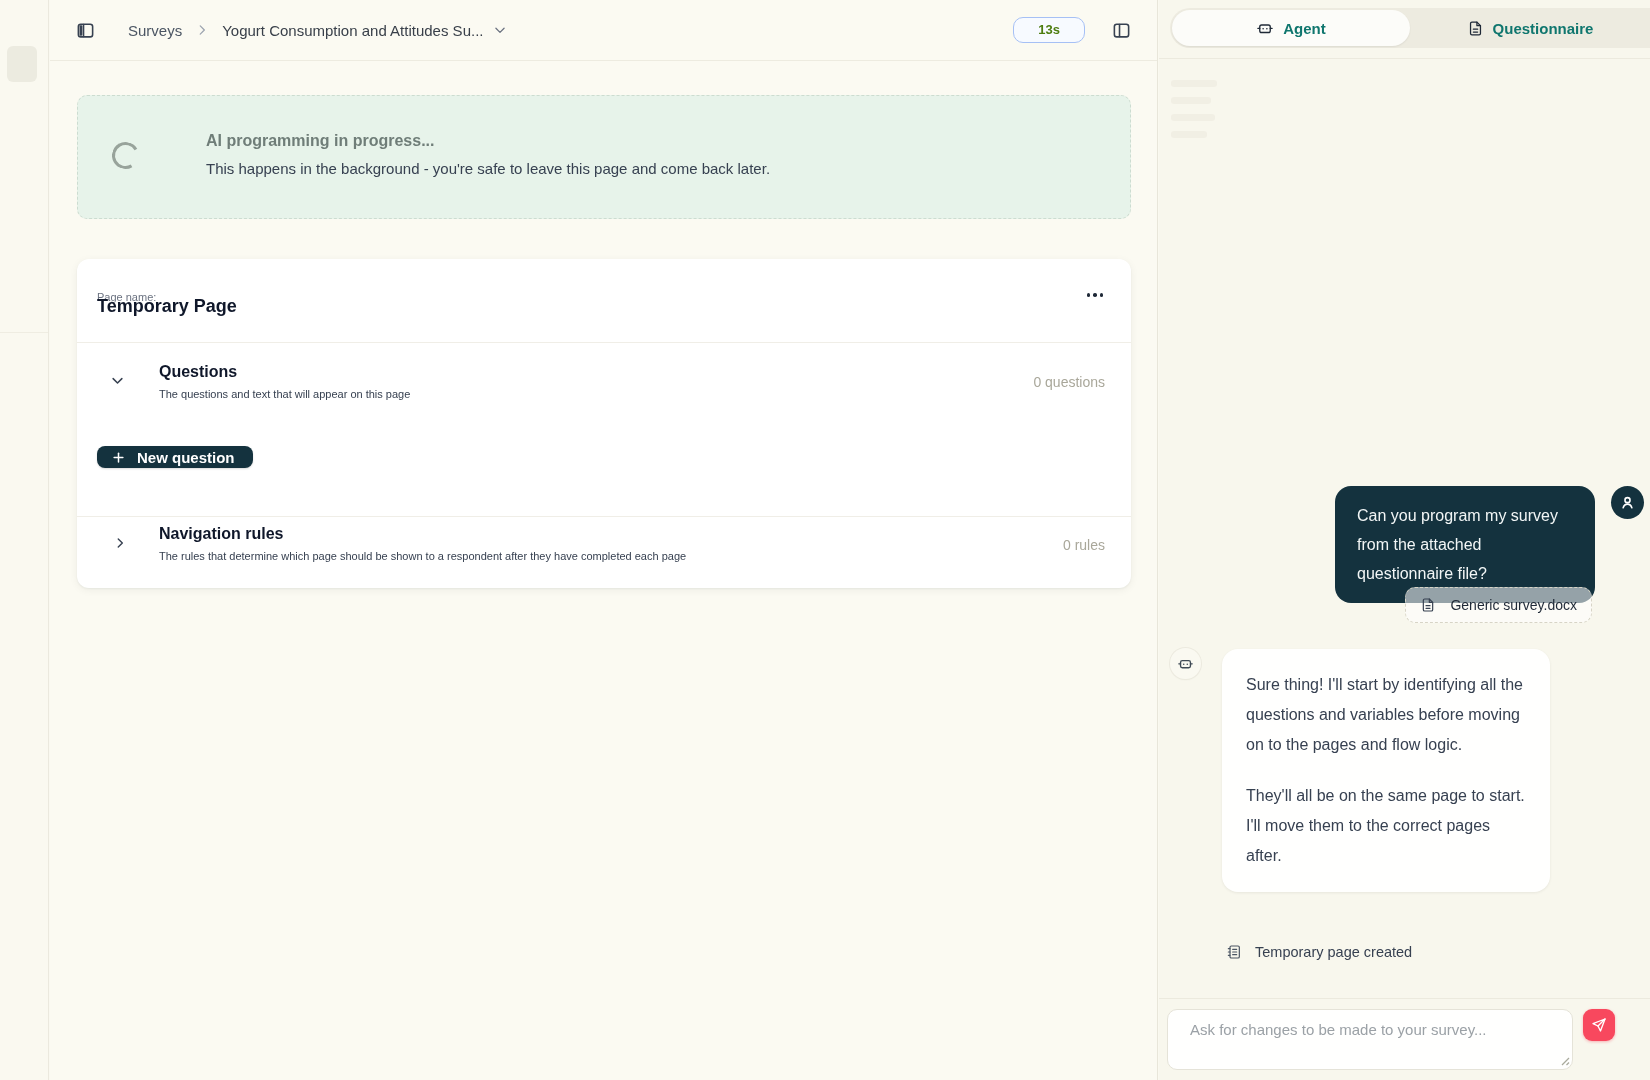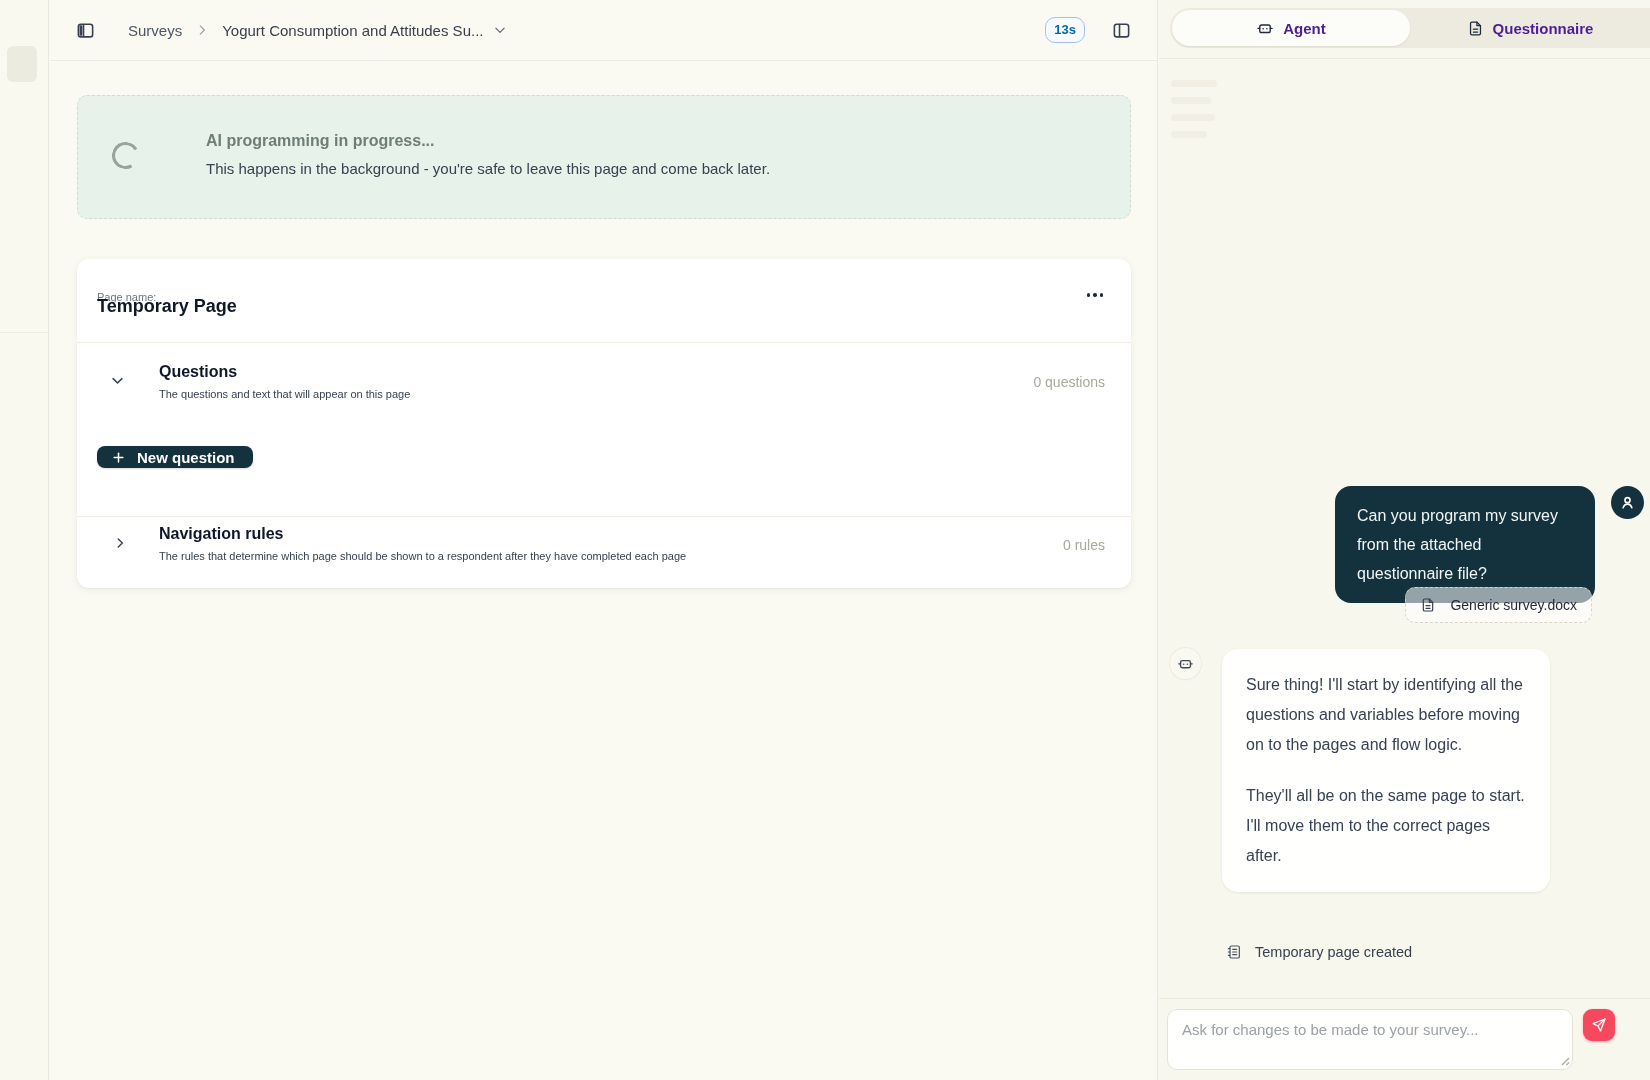--- a/index.html
+++ b/index.html
@@ -16,21 +16,21 @@
 
   
   .main { position:absolute; left:50px; top:0; width:1108px; height:1080px; background:#fbfaf2; border-right:1px solid #e8e6da; }
   .main-header { position:absolute; top:0; left:0; width:100%; height:61px; border-bottom:1px solid #edebe0; display:flex; align-items:center; padding:0 26px; }
   .icon-btn { background:none; border:none; padding:0; cursor:pointer; display:flex; align-items:center; justify-content:center; }
   .crumb-root { font-size:15px; color:#4b5563; margin-left:33px; cursor:pointer; }
   .crumb-sep { margin:0 13px; display:flex; }
   .crumb-current { display:flex; align-items:center; gap:10px; cursor:pointer; }
   .crumb-current span { font-size:15px; color:#383f49; }
   .header-right { margin-left:auto; display:flex; align-items:center; gap:27px; }
-  .timer-badge { border:1.5px solid #a6c0f5; color:#0369a1; background:#f7faff; border-radius:10px; font-size:13px; font-weight:700; padding:4px 8px; line-height:1.2; }
+  .timer-badge { border:1.5px solid #a6c0f5; color:#4d7c0f; background:#f7faff; border-radius:10px; font-size:13px; font-weight:700; padding:4px 24px; line-height:1.2; }
 
   
   .banner { position:absolute; left:27px; top:95px; width:1054px; height:124px; background:#e7f3ea; border:1.5px dashed #ccdcd0; border-radius:10px; }
   .spinner { position:absolute; left:34px; top:46px; width:27px; height:27px; border:3px solid #98a39b; border-right-color:transparent; border-radius:50%; transform:rotate(15deg); }
   .banner-title { position:absolute; left:128px; top:36px; font-size:16px; font-weight:600; color:#6f7d78; }
   .banner-sub { position:absolute; left:128px; top:64px; font-size:15px; color:#374151; }
 
   
   .card { position:absolute; left:27px; top:259px; width:1054px; height:329px; background:#ffffff; border-radius:12px; box-shadow:0 1px 2px rgba(20,30,40,.05), 0 2px 8px rgba(20,30,40,.06); }
   .page-name-label { position:absolute; left:20px; top:32px; font-size:11px; color:#6b7280; }
@@ -41,41 +41,41 @@
   .sec-chev { position:absolute; display:flex; }
   .sec-title { position:absolute; left:82px; font-size:16px; font-weight:700; color:#0f172a; }
   .sec-desc { position:absolute; left:82px; font-size:11px; color:#374151; }
   .sec-count { position:absolute; right:26px; font-size:14px; color:#a9a79a; }
   .row-click { cursor:pointer; }
   .new-q-btn { position:absolute; left:20px; top:187px; height:22px; padding:0 18px 0 14px; background:#14323e; color:#fff; border:none; border-radius:8px; display:flex; align-items:center; gap:11px; font-size:15px; font-weight:600; font-family:"Liberation Sans",sans-serif; cursor:pointer; box-shadow:0 1px 2px rgba(0,0,0,.15); }
 
   
   .chat { position:absolute; left:1159px; top:0; width:491px; height:1080px; background:#f8f7ed; }
   .tabbar { position:absolute; left:11px; top:8px; width:480px; height:40px; background:#edebe0; border-radius:20px 0 0 20px; }
-  .tab { display:flex; align-items:center; justify-content:center; gap:9px; font-size:15px; font-weight:600; color:#4c1d95; cursor:pointer; }
+  .tab { display:flex; align-items:center; justify-content:center; gap:9px; font-size:15px; font-weight:600; color:#0f766e; cursor:pointer; }
   .tab-agent { position:absolute; left:2px; top:2px; width:238px; height:36px; background:#fcfcf9; border-radius:18px; box-shadow:0 1px 2px rgba(0,0,0,.07); }
   .tab-quest { position:absolute; left:240px; top:2px; right:0; height:36px; }
   .chat-topline { position:absolute; left:0; top:58px; width:100%; height:1px; background:#eceade; }
   .skel { position:absolute; left:12px; height:7px; border-radius:3px; background:#f1efe4; }
 
   .user-bubble { position:absolute; right:55px; top:486px; width:260px; padding:15px 22px; background:#14323e; border-radius:16px; color:#f2f6f6; font-size:16px; line-height:29px; }
   .user-avatar { position:absolute; right:6px; top:486px; width:33px; height:33px; border-radius:50%; background:#14323e; display:flex; align-items:center; justify-content:center; }
   .attach-chip { position:absolute; right:58px; top:587px; height:36px; padding:0 14px; border:1.5px dashed #d7d4c6; border-radius:10px; background:rgba(255,255,255,.55); display:flex; align-items:center; gap:14px; cursor:pointer; }
   .attach-chip span { font-size:14px; color:#1f2937; }
 
   .agent-avatar { position:absolute; left:11px; top:648px; width:31px; height:31px; border-radius:50%; background:#faf9f1; box-shadow:0 0 0 1px #eceadf, 0 1px 2px rgba(0,0,0,.05); display:flex; align-items:center; justify-content:center; color:#3f4a55; }
   .agent-bubble { position:absolute; left:63px; top:649px; width:328px; padding:21px 24px; background:#fffffe; border-radius:16px; box-shadow:0 1px 3px rgba(0,0,0,.07); font-size:16px; line-height:30px; color:#374151; }
   .agent-bubble p { margin:0; }
   .agent-bubble p + p { margin-top:21px; }
 
   .status-row { position:absolute; left:67px; top:944px; display:flex; align-items:center; gap:13px; color:#4b5563; }
   .status-row span { font-size:14.5px; color:#374151; }
 
   .input-sep { position:absolute; left:0; top:998px; width:100%; height:1px; background:#eceade; }
-  .chat-input { position:absolute; left:8px; top:1009px; width:406px; height:61px; background:#fffffe; border:1px solid #e5e3d8; border-radius:10px; padding:11px 14px; font-family:"Liberation Sans",sans-serif; font-size:15px; color:#374151; resize:none; outline:none; }
+  .chat-input { position:absolute; left:8px; top:1009px; width:406px; height:61px; background:#fffffe; border:1px solid #e5e3d8; border-radius:10px; padding:11px 22px; font-family:"Liberation Sans",sans-serif; font-size:15px; color:#374151; resize:none; outline:none; }
   .chat-input::placeholder { color:#9ba1a6; }
   .resize-glyph { position:absolute; left:400px; top:1055px; pointer-events:none; }
   .send-btn { position:absolute; left:424px; top:1009px; width:32px; height:32px; background:#f8485e; border:none; border-radius:9px; display:flex; align-items:center; justify-content:center; cursor:pointer; box-shadow:0 1px 3px rgba(248,72,94,.4); }
 </style>
 </head>
 <body>
 
 <div class="rail">
   <div class="rail-logo"></div>
   <div class="rail-line"></div>

